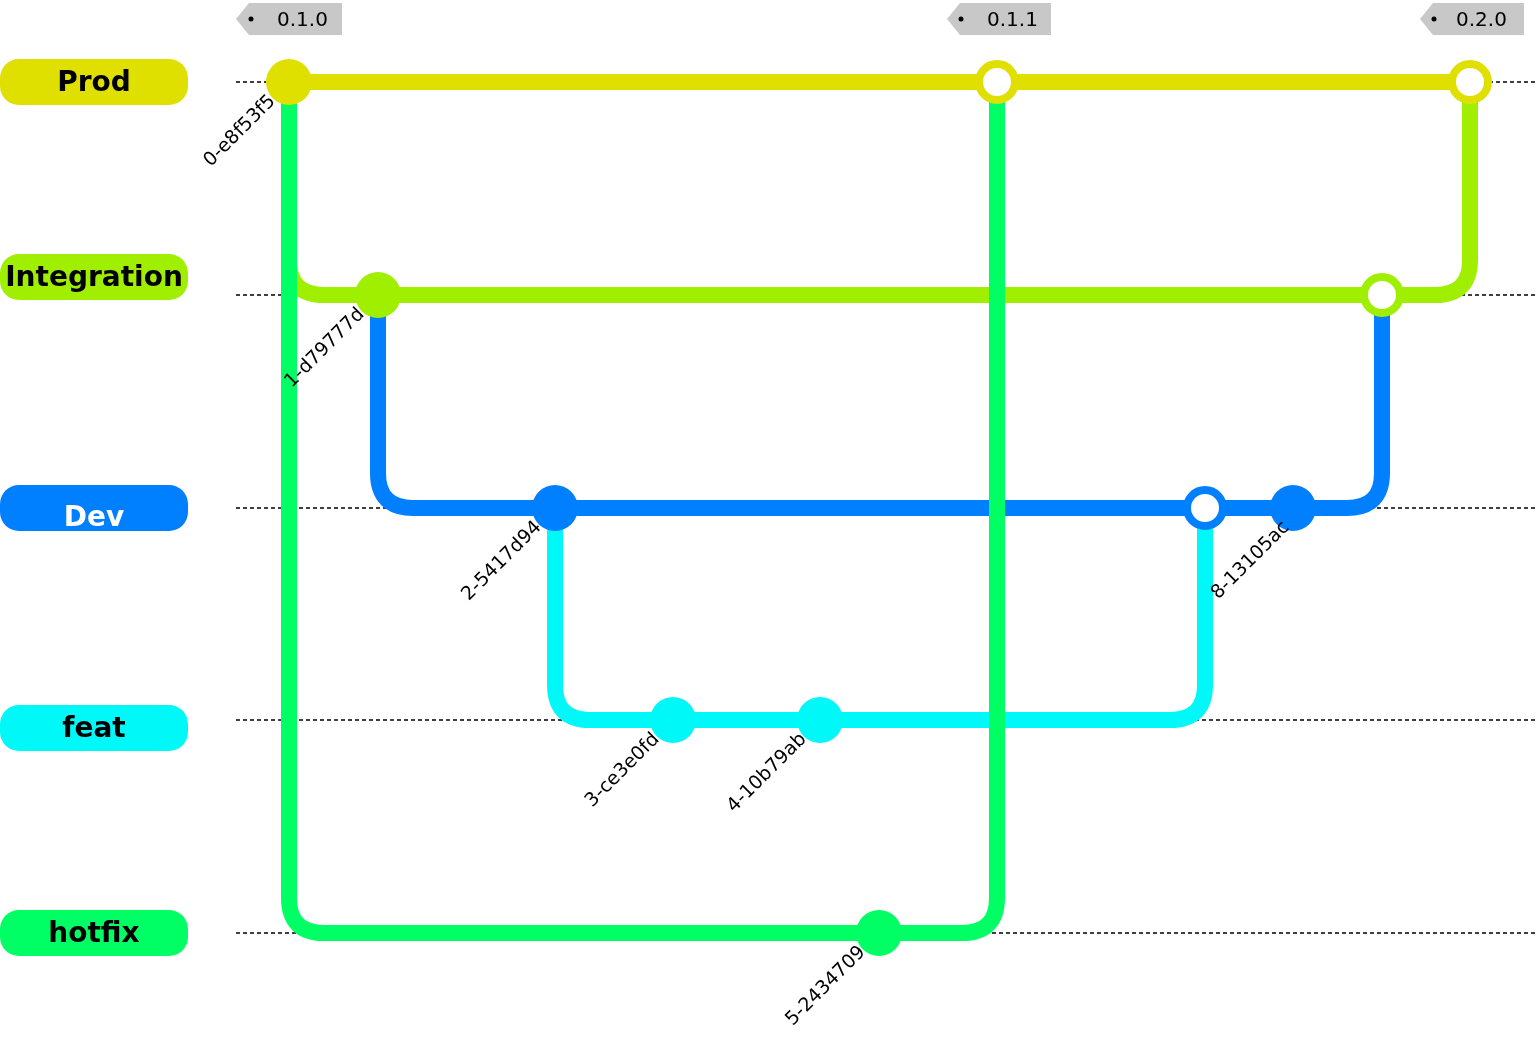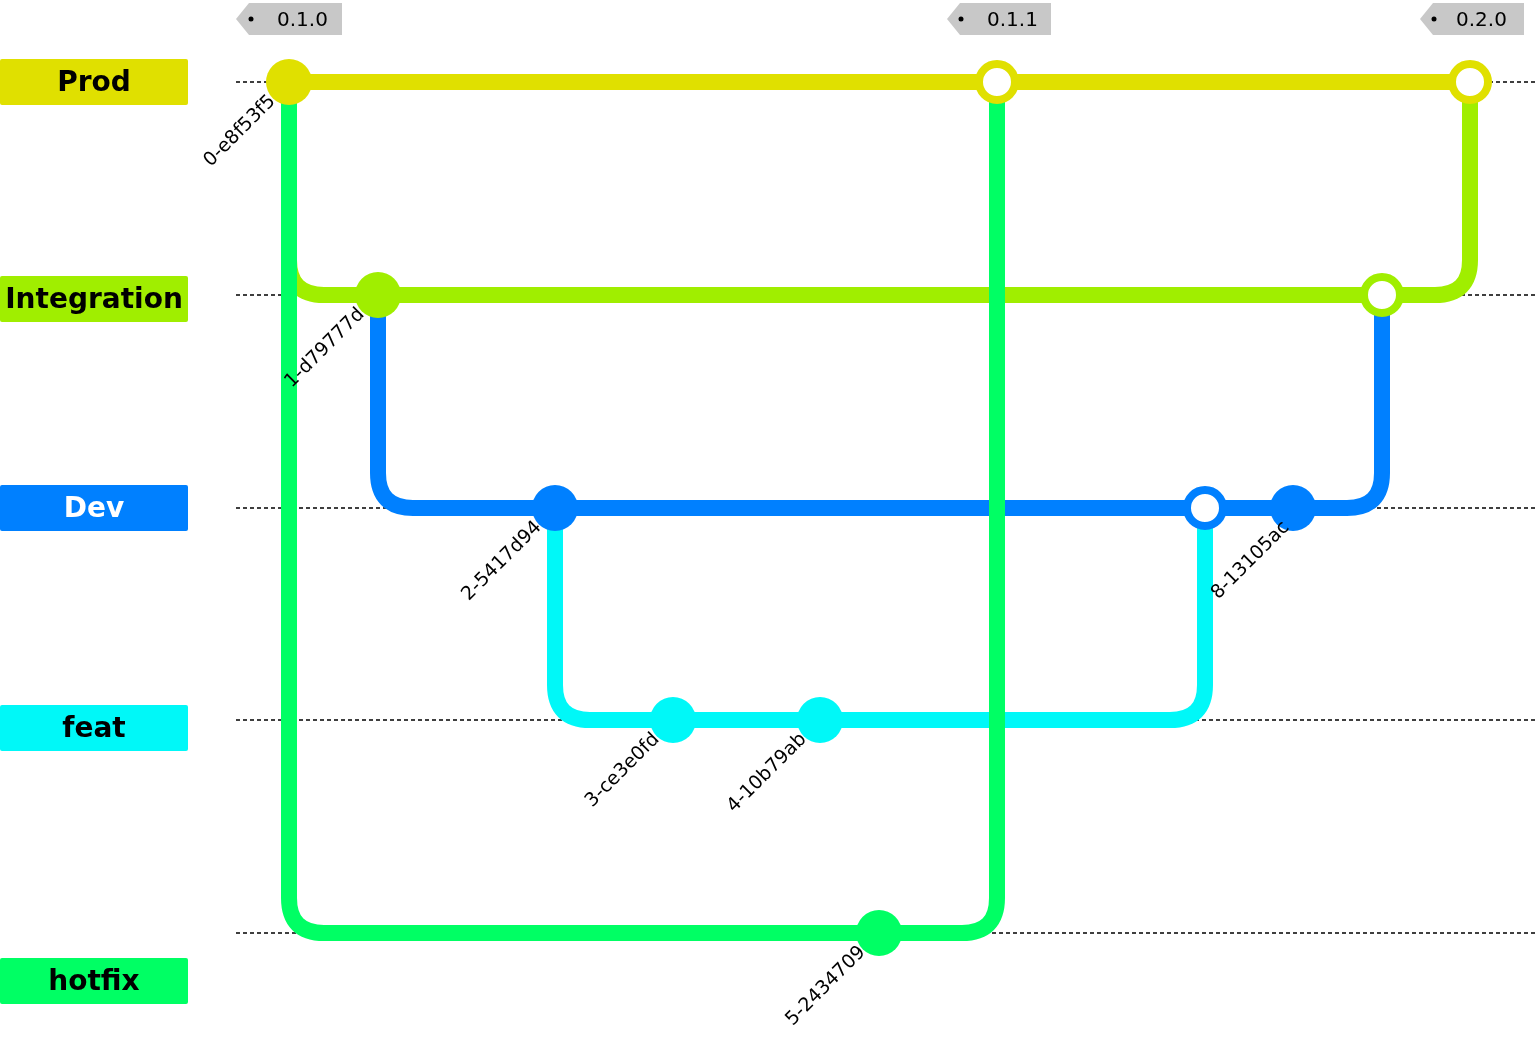--- a/index.html
+++ b/index.html
@@ -1,19 +1,19 @@
 <!DOCTYPE html>
 <html><head>
 <meta charset="utf-8">
 <style>
   html, body { margin: 0; padding: 0; background: #ffffff; }
   body { width: 1536px; height: 1056px; position: relative; overflow: hidden;
          font-family: "DejaVu Sans", "Liberation Sans", sans-serif; }
   #graph { position: absolute; left: 0; top: 0; }
-  .branch-label-box { position: absolute; left: 0; width: 188px; height: 46px; border-radius: 2px;
+  .branch-label-box { position: absolute; left: 0; width: 188px; height: 46px; border-radius: 19px;
                       display: flex; align-items: center; justify-content: center;
                       font-family: "DejaVu Sans", sans-serif; font-weight: bold; font-size: 28px; }
   .branch-label-text { line-height: 1; }
   .commit-label { font-family: "DejaVu Sans", sans-serif; font-size: 19px; fill: #000; }
   .tag-text { font-family: "DejaVu Sans", sans-serif; font-size: 20px; fill: #000; }
 </style>
 </head>
 <body>
 
 <div>
@@ -79,25 +79,25 @@
         <polygon points="1433,3 1524,3 1524,35 1433,35 1420,19" fill="#c8c8c8"></polygon>
         <circle cx="1434" cy="19" r="2.5" fill="#000"></circle>
         <text class="tag-text" x="1456" y="26">0.2.0</text>
       </g>
     </g>
   </svg>
 
   <div class="branch-label-box" style="top:59px; background:#e0e000; color:#000;">
     <span class="branch-label-text">Prod</span>
   </div>
-  <div class="branch-label-box" style="top:276px; background:#a0ee00; color:#000;">
+  <div class="branch-label-box" style="top:254px; background:#a0ee00; color:#000;">
     <span class="branch-label-text">Integration</span>
   </div>
-  <div class="branch-label-box" style="top:485px; background:#0080ff; color:#fff;">
+  <div class="branch-label-box" style="top:485px; background:#0080ff; color:#fff;align-items:flex-end;">
     <span class="branch-label-text">Dev</span>
   </div>
   <div class="branch-label-box" style="top:697px; background:#00f8f8; color:#000;margin-top:8px;">
     <span class="branch-label-text">feat</span>
   </div>
-  <div class="branch-label-box" style="top:910px; background:#00ff64; color:#000;margin-top:48px;">
+  <div class="branch-label-box" style="top:910px; background:#00ff64; color:#000;">
     <span class="branch-label-text">hotfix</span>
   </div>
 </div>
 
 </body></html>

